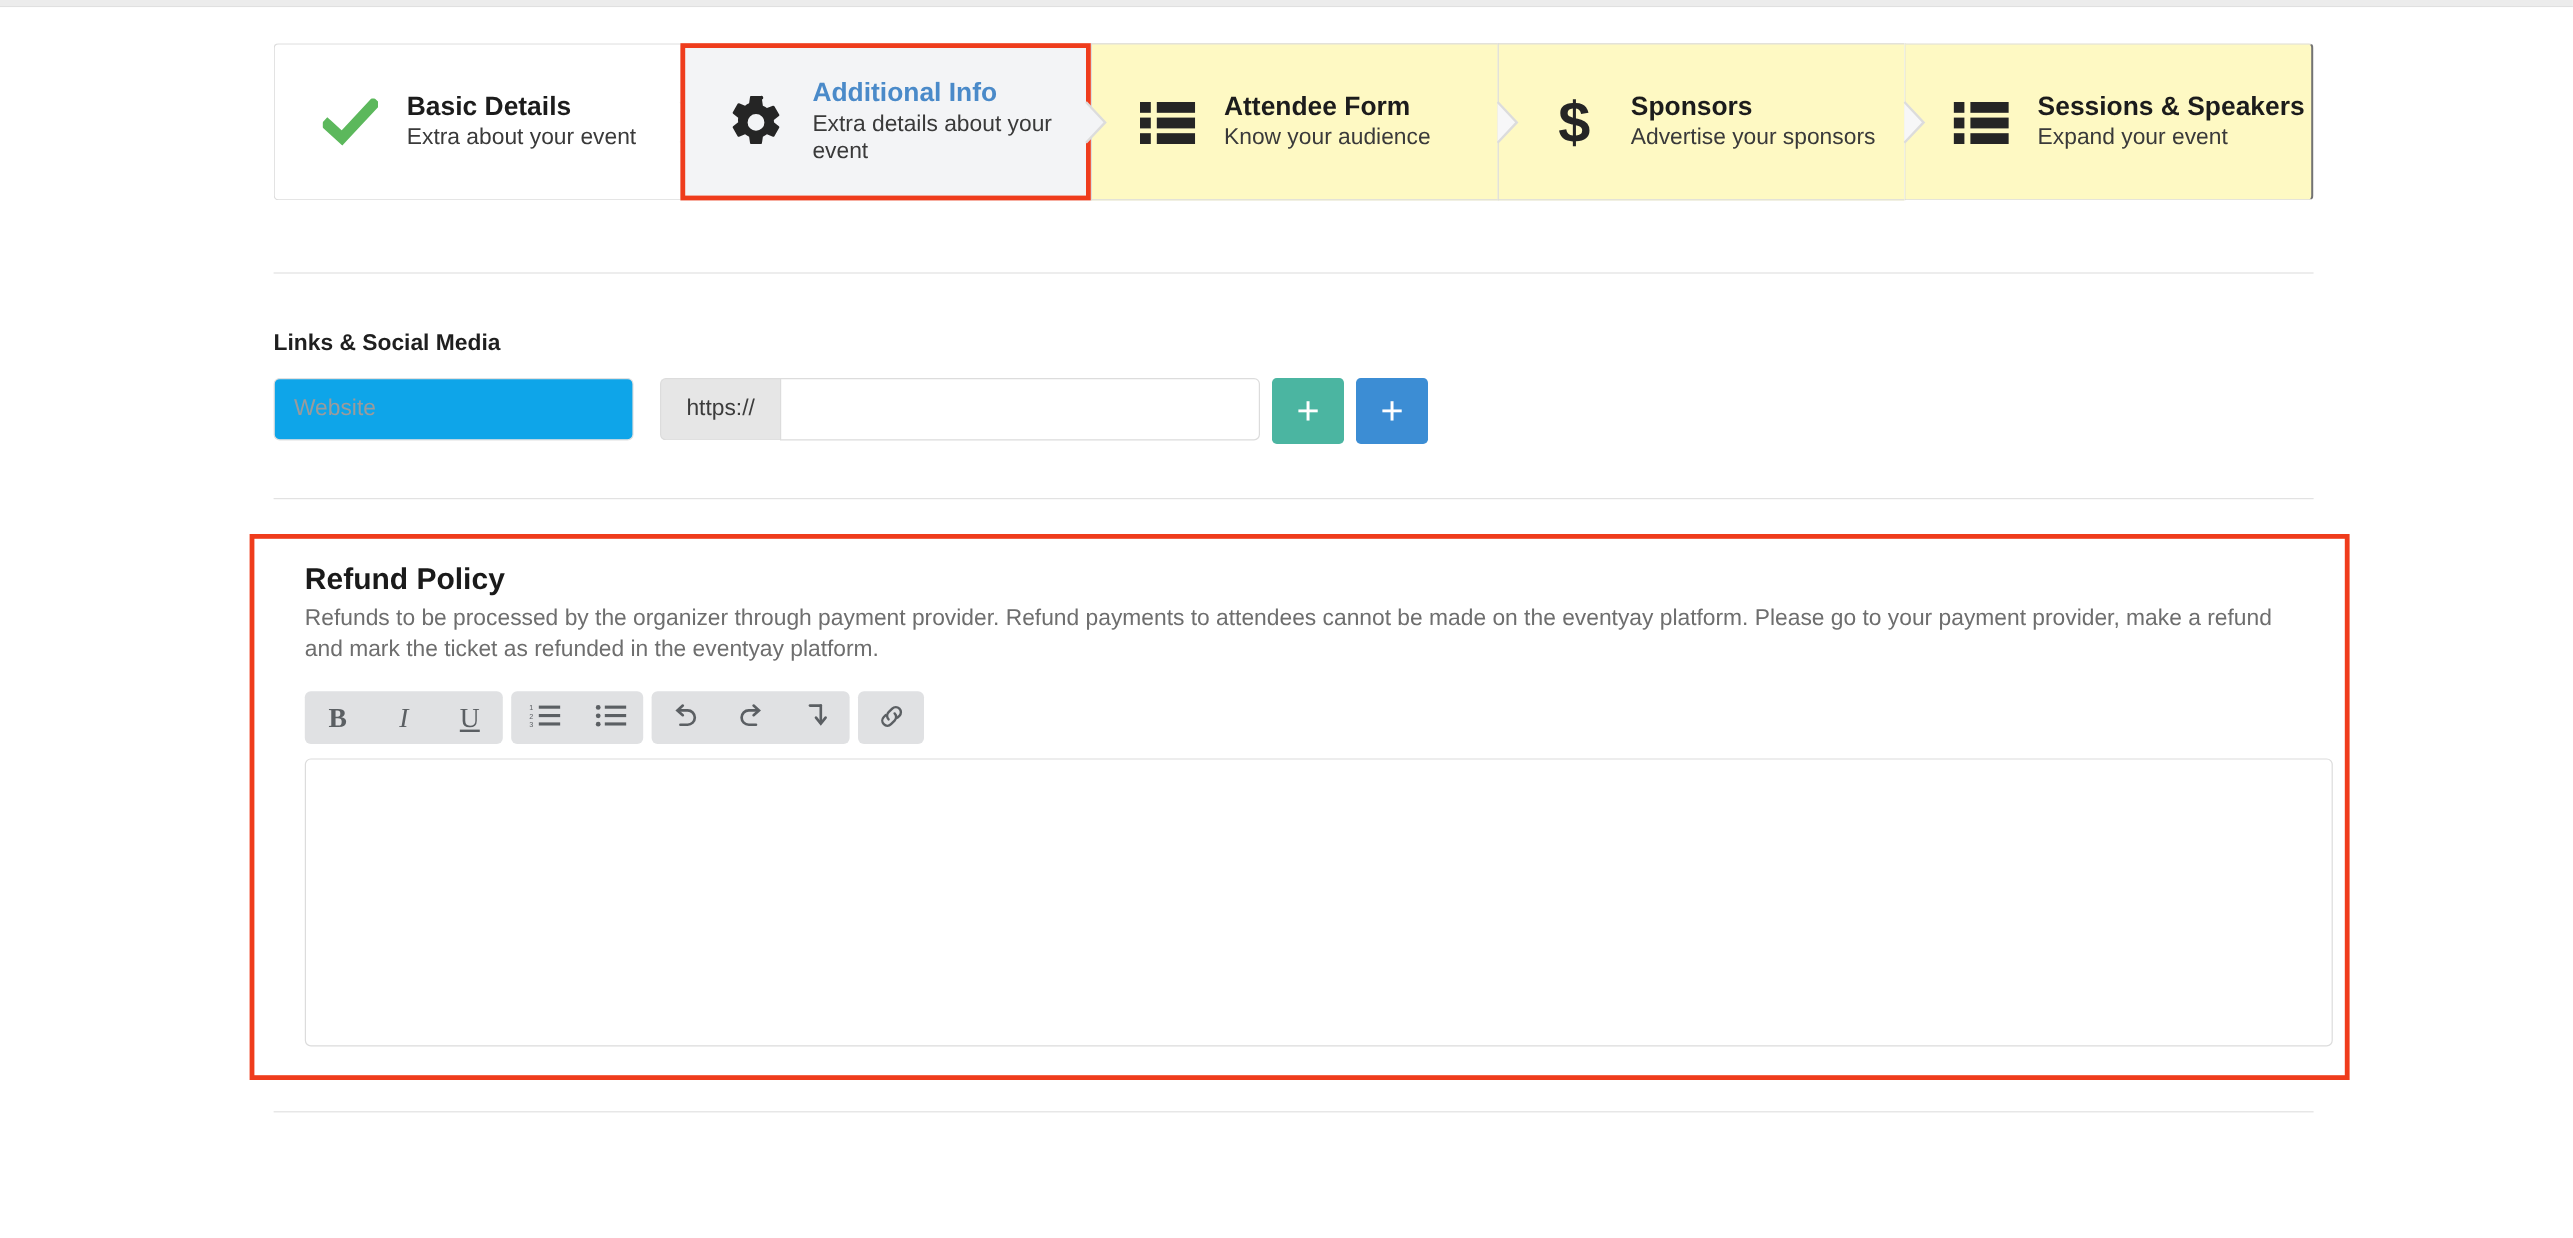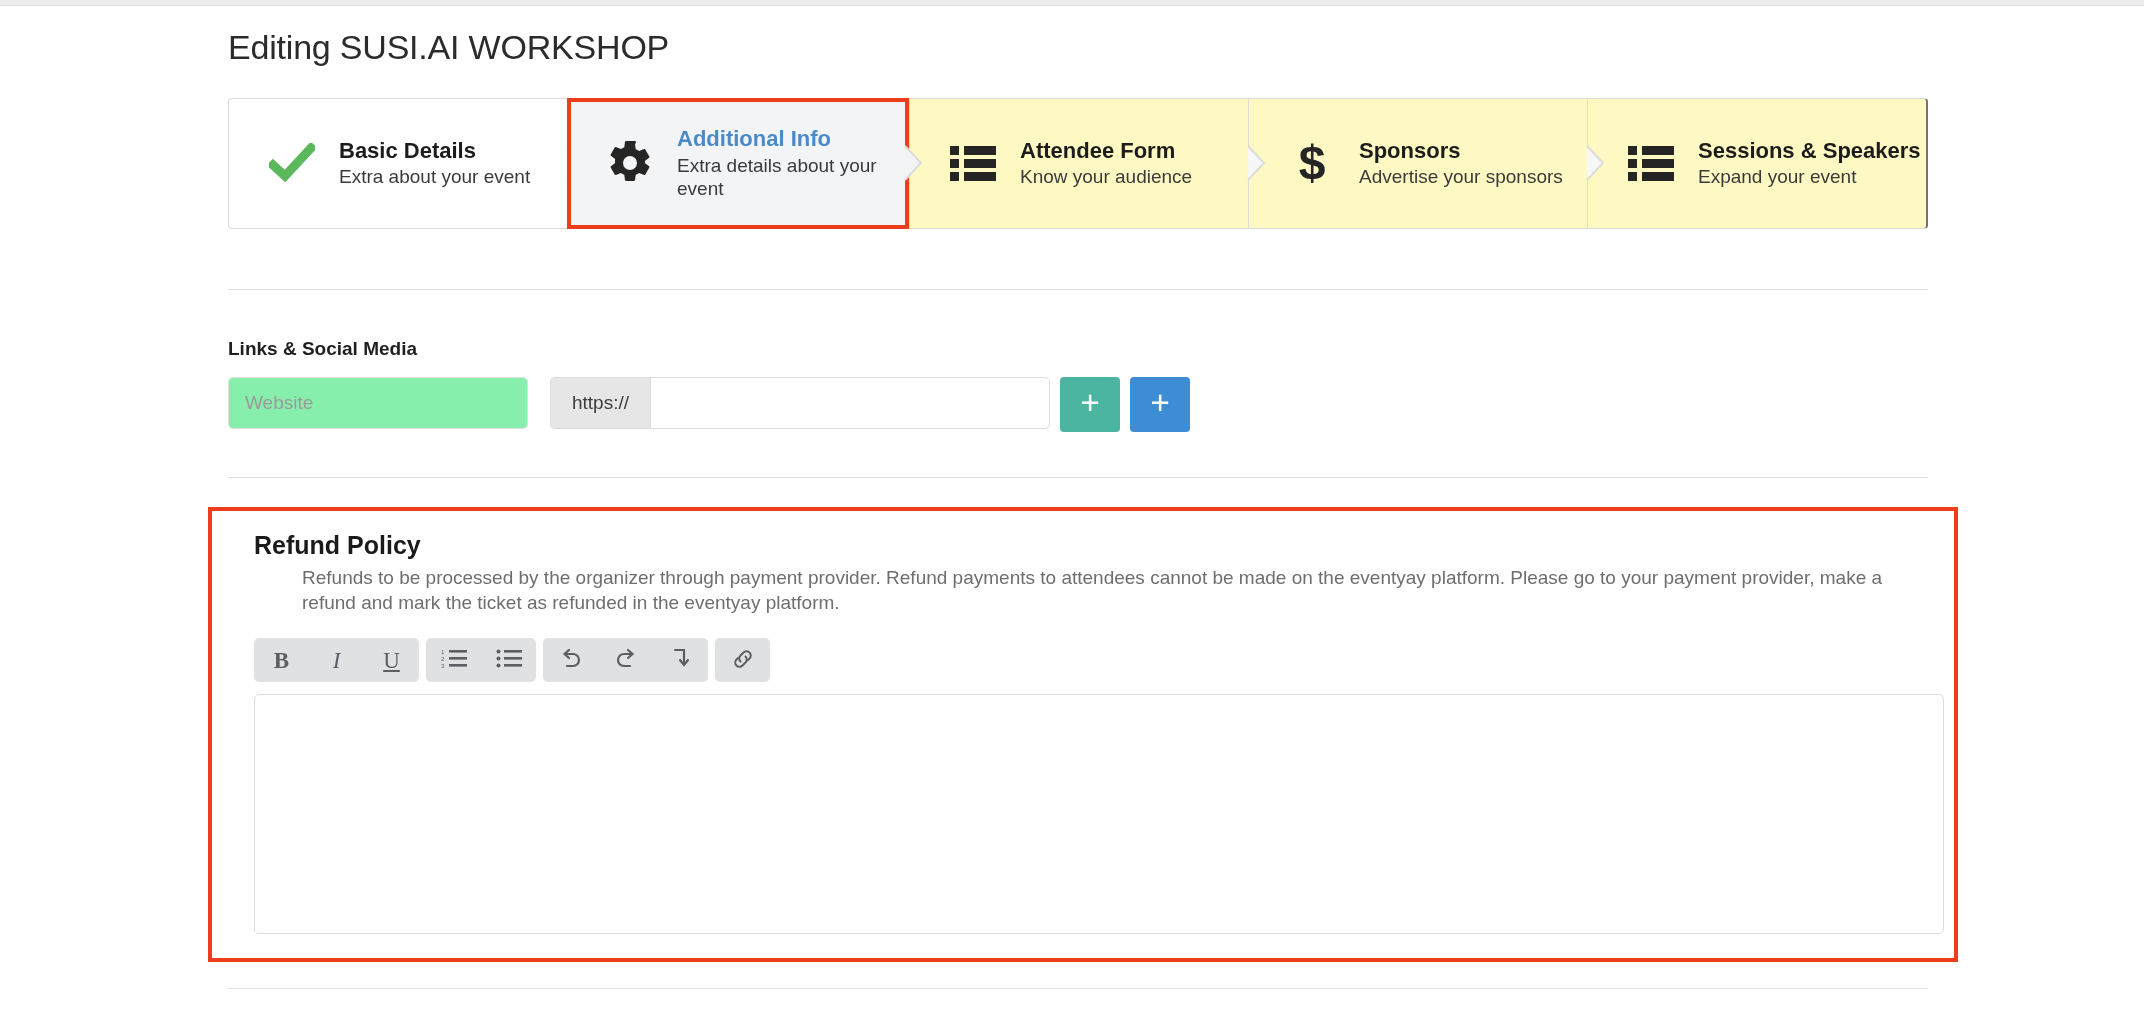--- a/index.html
+++ b/index.html
@@ -125,21 +125,21 @@
     color: #1f1f1f;
     margin-bottom: 17px;
     margin-top: 40px;
   }
   .link-row { display: flex; align-items: stretch; height: 52px; }
   .txt-input {
     width: 300px;
     height: 52px;
     border: 1px solid #e0e0e0;
     border-radius: 5px;
-    background: #86efac;
+    background: #0ea5e9;
     font-size: 19px;
     color: #2b2b2b;
     padding: 0 16px;
     outline: none;
     font-family: "Liberation Sans", sans-serif;
   }
   .txt-input::placeholder { color: #9b9b9b; }
   .url-group {
     display: flex;
     margin-left: 22px;
@@ -201,21 +201,20 @@
     font-weight: bold;
     color: #1a1a1a;
     margin-bottom: 5px;
   }
   .refund-desc {
     font-size: 19px;
     color: #6e6e6e;
     line-height: 1.35;
     max-width: 1690px;
     margin-bottom: 22px;
-    margin-left: 48px;
   }
 
   
   .editor-toolbar {
     display: flex;
     gap: 7px;
     margin-bottom: 12px;
   }
   .tb-group {
     display: flex;
@@ -258,21 +257,20 @@
   }
 </style>
 </head>
 <body>
 
 <div class="top-strip"></div>
 
 <div class="page">
   <div class="content">
 
-    <h1 class="page-title">Editing SUSI.AI WORKSHOP</h1>
 
     <div class="steps">
 
       <div class="step">
         <div class="step-icon">
           <svg width="46" height="40" viewBox="0 0 46 40">
             <path d="M4 22 L16 33 L42 5" stroke="#5cb85c" stroke-width="9" fill="none" stroke-linecap="square" stroke-linejoin="miter"></path>
           </svg>
         </div>
         <div class="step-text">

